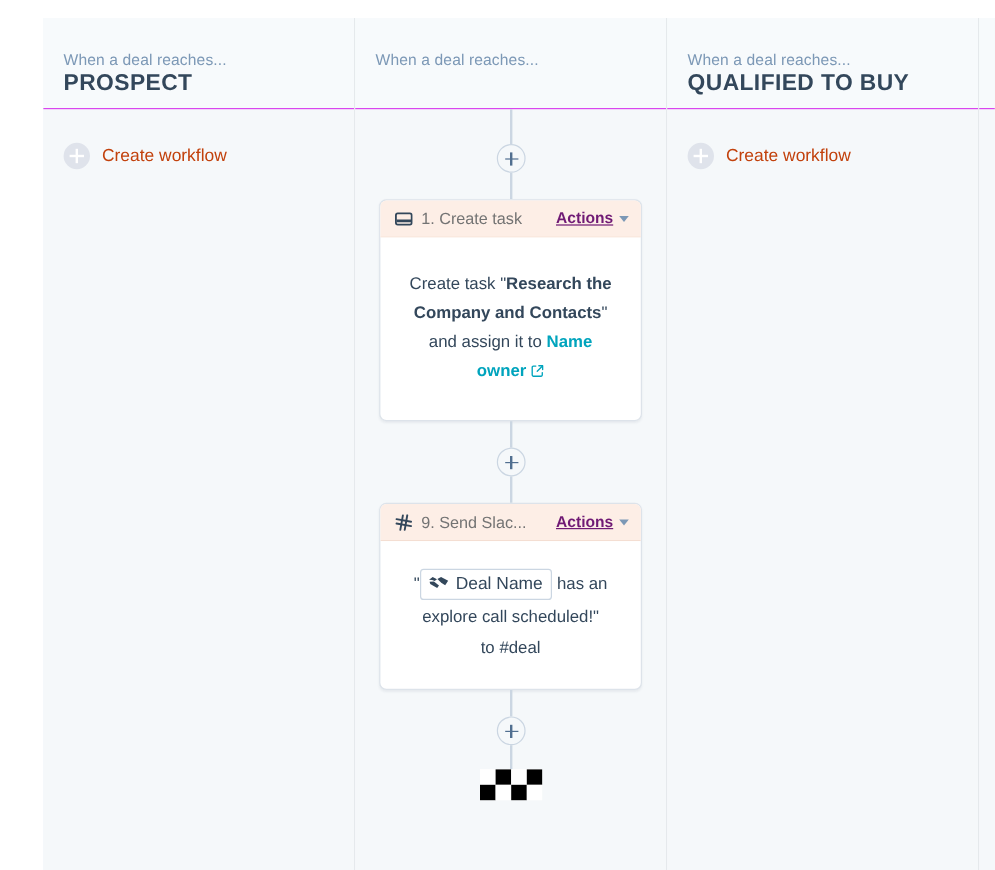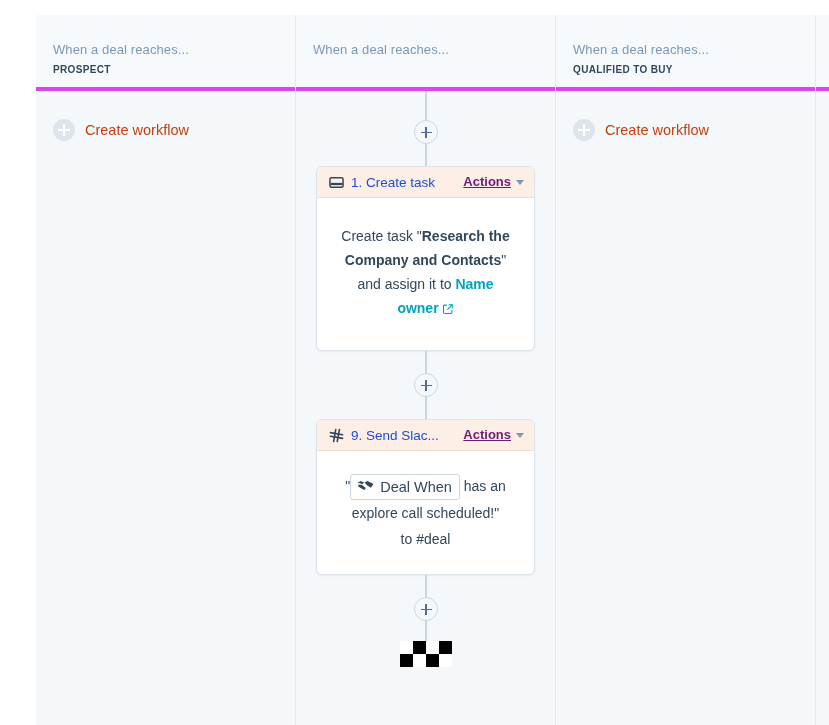--- a/index.html
+++ b/index.html
@@ -35,30 +35,30 @@
     display: flex;
     flex-direction: column;
     background: #f5f8fa;
   }
 
   .stage-head {
     height: 76px;
     flex: 0 0 76px;
     padding: 26px 0 0 17px;
     background: #f7fafc;
-    border-bottom: 4px solid #d946ef;
+    border-bottom: 1px solid #d946ef;
   }
   .stage-trigger {
     font-size: 13px;
     color: #7c98b6;
     line-height: 17px;
     letter-spacing: 0.1px;
   }
   .stage-name {
-    font-size: 10px;
+    font-size: 19px;
     font-weight: bold;
     color: #33475b;
     line-height: 19px;
     letter-spacing: 0.35px;
     margin-top: 2px;
   }
 
   .stage-body {
     flex: 1 1 auto;
     position: relative;
@@ -144,21 +144,21 @@
     gap: 7px;
   }
   .card-icon {
     width: 16px; height: 16px;
     flex: 0 0 16px;
     display: flex; align-items: center; justify-content: center;
     color: #33475b;
   }
   .card-title {
     font-size: 13.5px;
-    color: #1d4ed8;
+    color: #737373;
     white-space: nowrap;
     overflow: hidden;
     flex: 1 1 auto;
     line-height: 17px;
   }
   .actions-btn {
     display: flex;
     align-items: center;
     gap: 5px;
     cursor: pointer;
@@ -311,21 +311,21 @@
           </div>
           <div class="slack-body">
             <span class="quote-l">"</span><span class="deal-token">
               <span>
                 <svg width="17" height="13" viewBox="0 0 20 14" aria-hidden="true" fill="#33475b">
                   <path d="M0.6 4.2 L4.2 1.6 L8.4 3.6 L6.2 5.4 L3.6 4.4 Z"></path>
                   <path d="M8.8 3.4 L12.4 1.6 L19.4 5.2 L16.4 9.6 L12.6 7.2 Z"></path>
                   <path d="M1.2 6.2 L5.4 6.0 L10.4 9.8 L8.6 12.4 L1.8 8.4 Z"></path>
                 </svg>
               </span>
-              <span class="deal-token-label">Deal When</span>
+              <span class="deal-token-label">Deal Name</span>
             </span><span> has an explore call scheduled!"</span>
             <div>
               <span>to </span><span>#deal</span>
             </div>
           </div>
         </div>
 
         <div class="conn-line" style="height:22px"></div>
 
         <div class="node-plus"></div>

